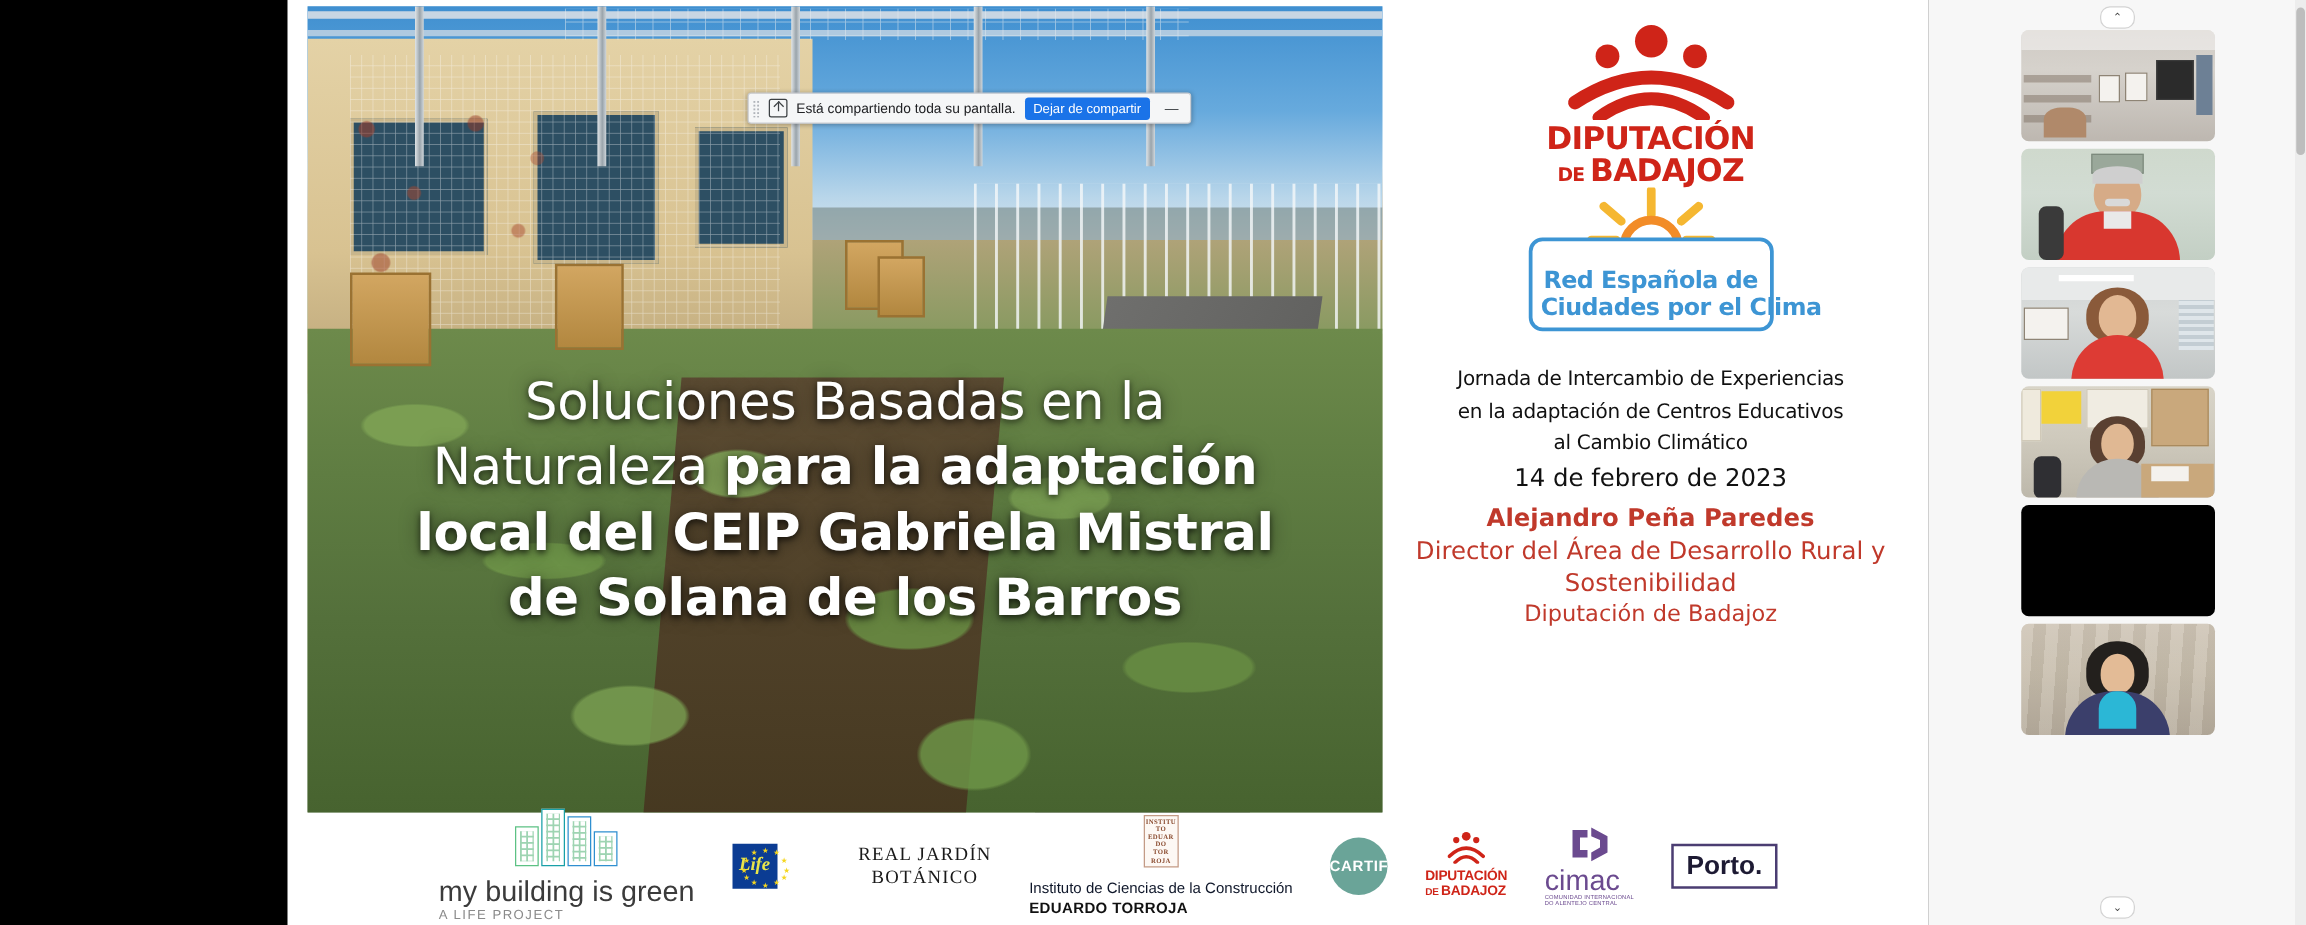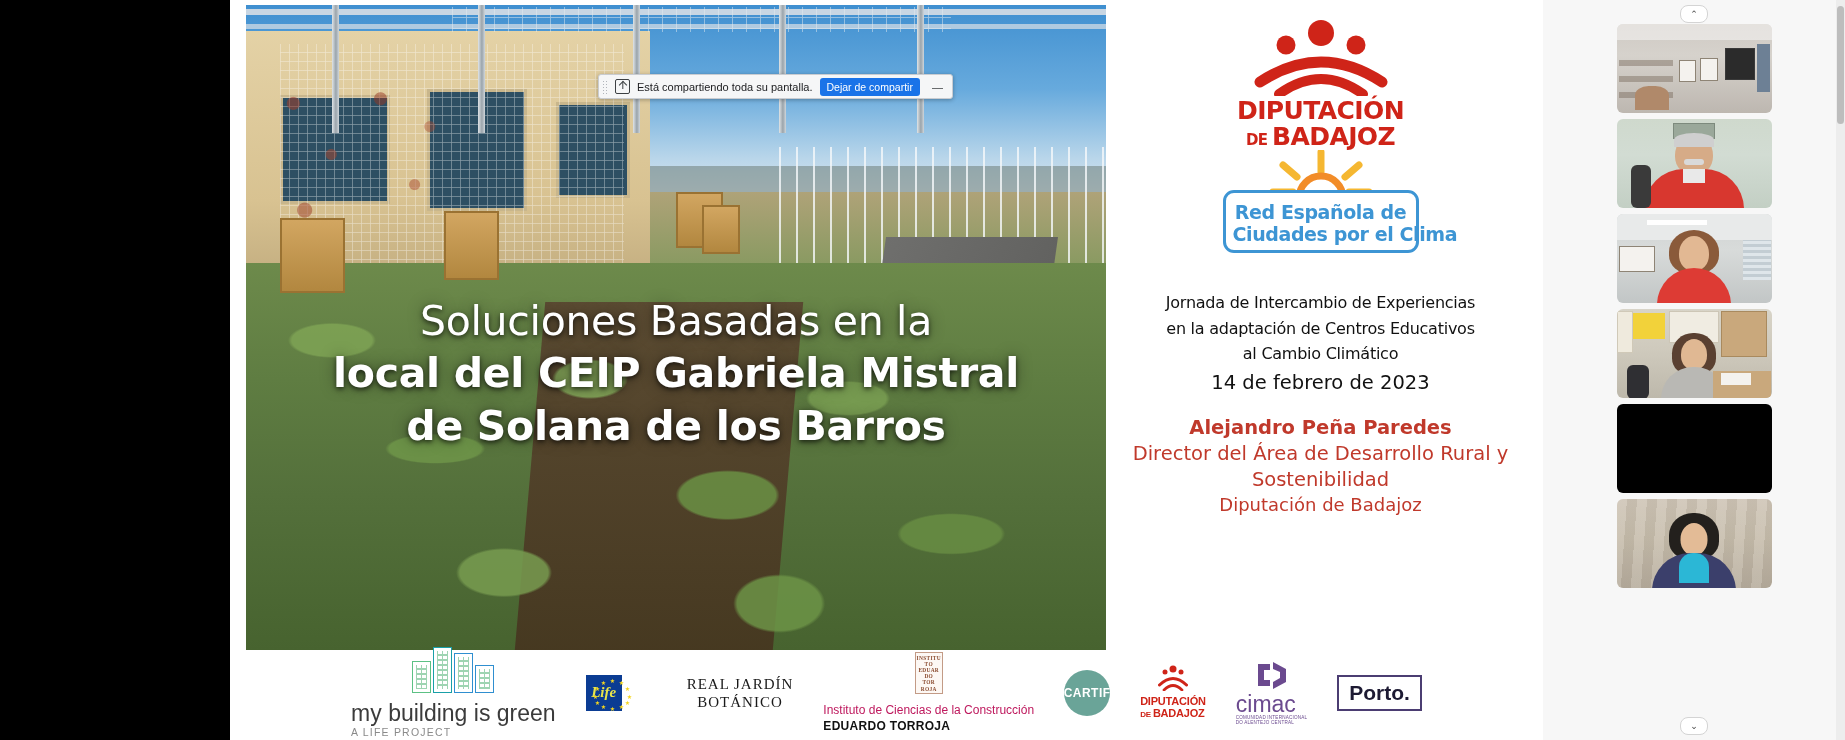--- a/index.html
+++ b/index.html
@@ -83,30 +83,30 @@
   
   #right-col{position:absolute;left:868px;top:0px;width:445px;height:650px;}
 
   .logo-dipu{position:absolute;left:50%;top:18px;transform:translateX(-50%);width:180px;text-align:center;}
   .logo-dipu .word{color:#cf2418;font-weight:700;font-family:"DejaVu Sans",sans-serif;letter-spacing:-0.6px;}
   .logo-dipu .w1{font-size:25px;line-height:25px;}
   .logo-dipu .w2{font-size:25px;line-height:27px;}
   .logo-dipu .w2 small{font-size:15px;}
 
   .logo-red{position:absolute;left:50%;top:150px;transform:translateX(-50%);width:196px;text-align:center;}
-  .red-box{border:3px solid #3d95d4;border-radius:11px;background:#fff;padding:8px 7px 5px;position:relative;z-index:2;}
+  .red-box{border:3px solid #3d95d4;border-radius:11px;background:#fff;padding:20px 7px 5px;position:relative;z-index:2;}
   .red-box .rl{color:#3d95d4;font-weight:700;font-size:19px;line-height:22px;
     font-family:"DejaVu Sans",sans-serif;letter-spacing:-0.4px;white-space:nowrap;}
 
   #event-block{position:absolute;left:0;top:290px;width:445px;text-align:center;
     color:#111;font-family:"DejaVu Sans",sans-serif;}
   #event-block .hd{font-weight:400;font-size:16px;line-height:25.5px;letter-spacing:-0.25px;}
   #event-block .date{font-weight:400;font-size:19.5px;line-height:27px;margin-top:2px;}
 
-  #speaker-block{position:absolute;left:0;top:415px;width:445px;text-align:center;
+  #speaker-block{position:absolute;left:0;top:402px;width:445px;text-align:center;
     color:#c0392b;font-family:"DejaVu Sans",sans-serif;}
   #speaker-block .name{font-weight:700;font-size:19.5px;line-height:26px;}
   #speaker-block .role{font-weight:400;font-size:19.5px;line-height:25.5px;}
   #speaker-block .org{font-weight:400;font-size:18px;line-height:26px;margin-top:0;}
 
   
   #footer{position:absolute;left:0;top:655px;width:1313px;height:75px;display:flex;
     align-items:center;justify-content:center;gap:30px;}
   .fl{display:flex;align-items:center;flex-direction:column;}
 
@@ -130,21 +130,21 @@
   .eu-flag .life{color:#e9e54a;font-family:"Liberation Serif",serif;font-style:italic;
     font-size:15px;font-weight:700;}
   .eu-flag .star{position:absolute;color:#f5d61f;font-size:6px;line-height:6px;}
 
   .rjb{font-family:"Liberation Serif",serif;font-size:15px;letter-spacing:1px;color:#1a1a1a;
     text-align:center;line-height:18px;margin-left:35px;}
 
   .torroja-mark{width:26px;height:38px;border:1px solid #c39b86;background:#fdf8f4;
     color:#8a4b2f;font-size:5.4px;line-height:6.2px;text-align:center;padding-top:2px;
     font-family:"Liberation Serif",serif;font-weight:700;letter-spacing:.3px;}
-  .torroja-text .t1{font-size:12px;color:#be185d;line-height:16px;}
+  .torroja-text .t1{font-size:12px;color:#0f172a;line-height:16px;}
   .torroja-text .t2{font-size:12px;color:#111;font-weight:700;line-height:16px;letter-spacing:.3px;}
 
   .cartif{width:46px;height:46px;border-radius:50%;background:#6aa498;color:#fff;
     display:flex;align-items:center;justify-content:center;font-size:12px;font-weight:700;
     letter-spacing:.5px;font-family:"Liberation Sans",sans-serif;}
 
   .dipu-small{display:flex;align-items:center;gap:5px;}
   .dipu-small .mark{width:30px;height:26px;position:relative;}
   .dipu-small .txt .a{font-size:11px;font-weight:700;color:#cf2418;line-height:11px;letter-spacing:-.2px;}
   .dipu-small .txt .b{font-size:11px;font-weight:700;color:#cf2418;line-height:12px;letter-spacing:-.2px;}
@@ -237,20 +237,21 @@
           <div class="bed"></div>
           <div class="soil"></div>
           <div class="veg"></div>
           <div class="crate c1"></div>
           <div class="crate c2"></div>
           <div class="crate c3"></div>
           <div class="crate c4"></div>
 
           <div id="slide-title">
             <span class="l reg">Soluciones Basadas en la</span>
+            <span class="l"><span class="reg">Naturaleza </span><span>para la adaptación</span></span>
             <span class="l">local del CEIP Gabriela Mistral</span>
             <span class="l">de Solana de los Barros</span>
           </div>
         </div>
 
         <div id="right-col">
 
           <div class="logo-dipu">
             <svg width="150" height="78" viewBox="0 0 150 78" style="display:block;margin:0 auto 2px;">
               <circle cx="75" cy="15" r="13" fill="#cf2418"></circle>

